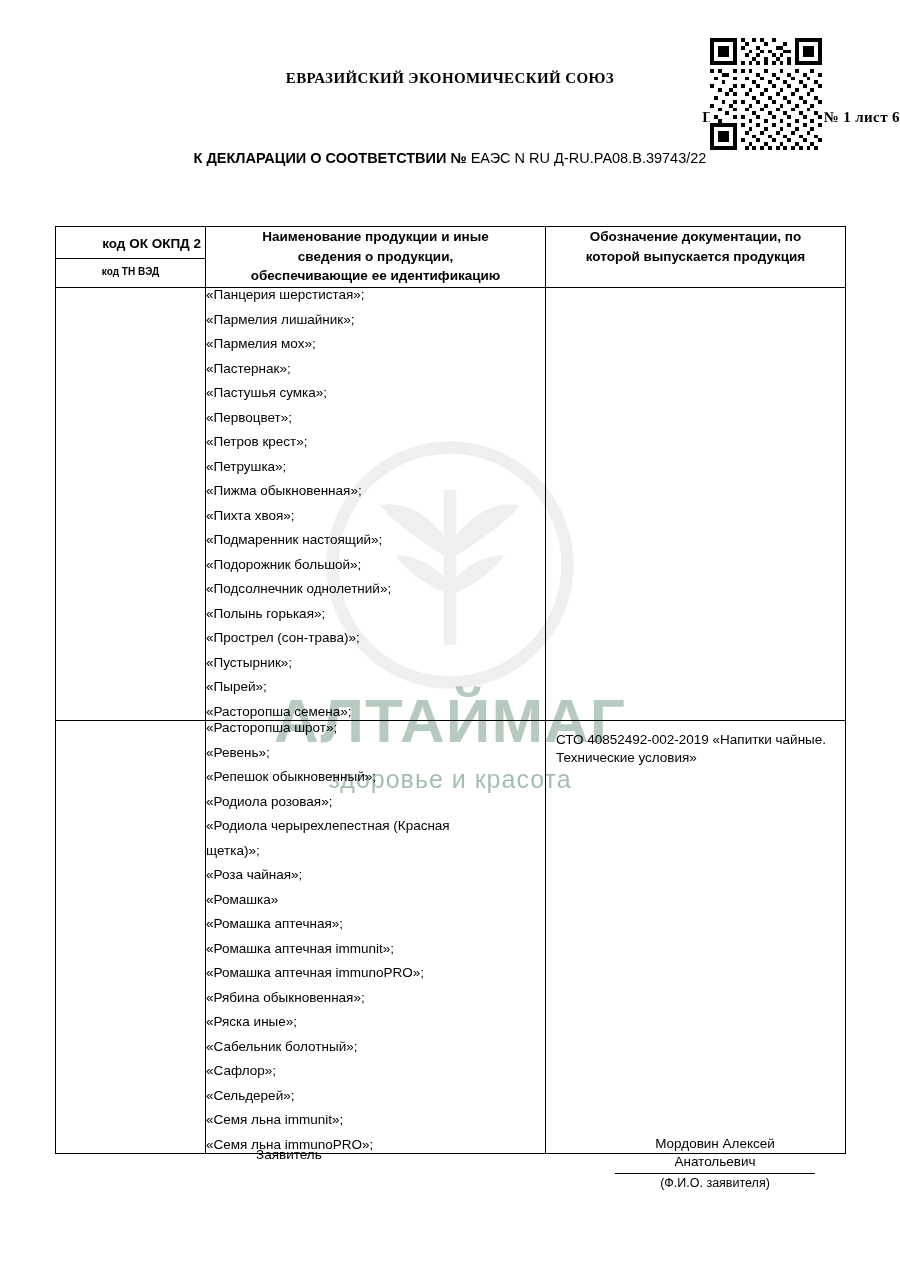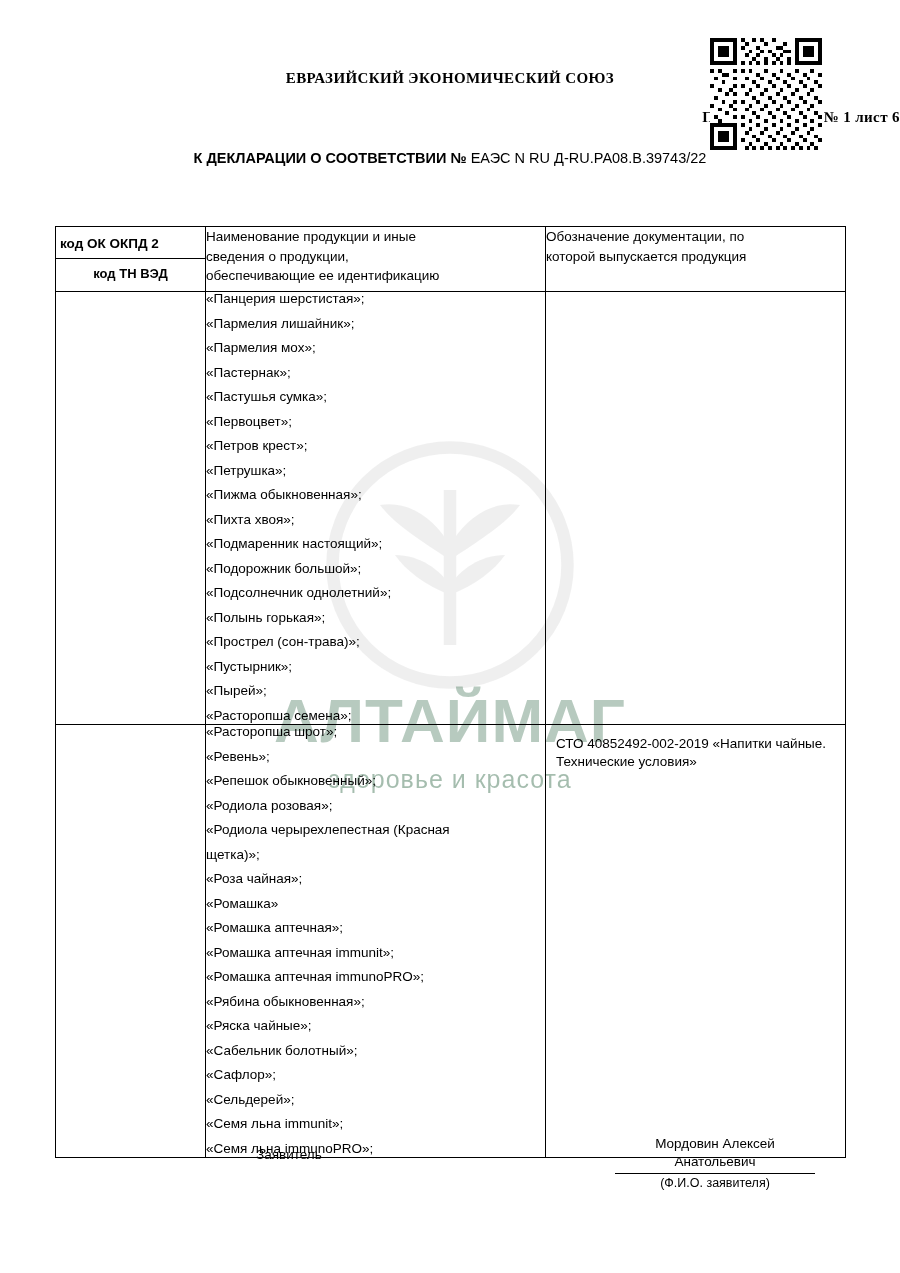--- a/index.html
+++ b/index.html
@@ -124,36 +124,36 @@
     border: 1px solid #000;
     vertical-align: top;
     padding: 0;
     background: transparent;
   }
   .col1 { width: 150px; }
   .col2 { width: 340px; }
   .col3 { width: 300px; }
 
   .hd-cell {
-    text-align: left;
-    font-weight: normal;
+    text-align: center;
+    font-weight: bold;
     font-size: 13.5px;
     line-height: 1.45;
     padding: 8px 6px 10px 6px;
   }
   .hd-split-top {
     font-weight: bold;
     font-size: 13.5px;
-    text-align: left;
+    text-align: right;
     padding: 9px 4px 7px 4px;
     border-bottom: 1px solid #000;
   }
   .hd-split-bot {
     font-weight: bold;
-    font-size: 13px;
+    font-size: 10px;
     text-align: center;
     padding: 7px 4px 10px 4px;
   }
   .hd-nopad { padding: 0 !important; }
 
   .body-cell {
     font-size: 13.5px;
     line-height: 1.0;
     padding: 10px 10px 10px 18px;
     margin-left: 32px;
@@ -522,21 +522,21 @@
               <li>«Репешок обыкновенный»;</li>
               <li>«Родиола розовая»;</li>
               <li>«Родиола черырехлепестная (Красная</li>
               <li>щетка)»;</li>
               <li>«Роза чайная»;</li>
               <li>«Ромашка»</li>
               <li>«Ромашка аптечная»;</li>
               <li>«Ромашка аптечная immunit»;</li>
               <li>«Ромашка аптечная immunoPRO»;</li>
               <li>«Рябина обыкновенная»;</li>
-              <li>«Ряска чайные»;</li>
+              <li>«Ряска иные»;</li>
               <li>«Сабельник болотный»;</li>
               <li>«Сафлор»;</li>
               <li>«Сельдерей»;</li>
               <li>«Семя льна immunit»;</li>
               <li>«Семя льна immunoPRO»;</li>
             </ul>
           </td>
           <td class="body-cell doccell">СТО 40852492-002-2019 «Напитки чайные. Технические условия»</td>
         </tr>
       </tbody>

